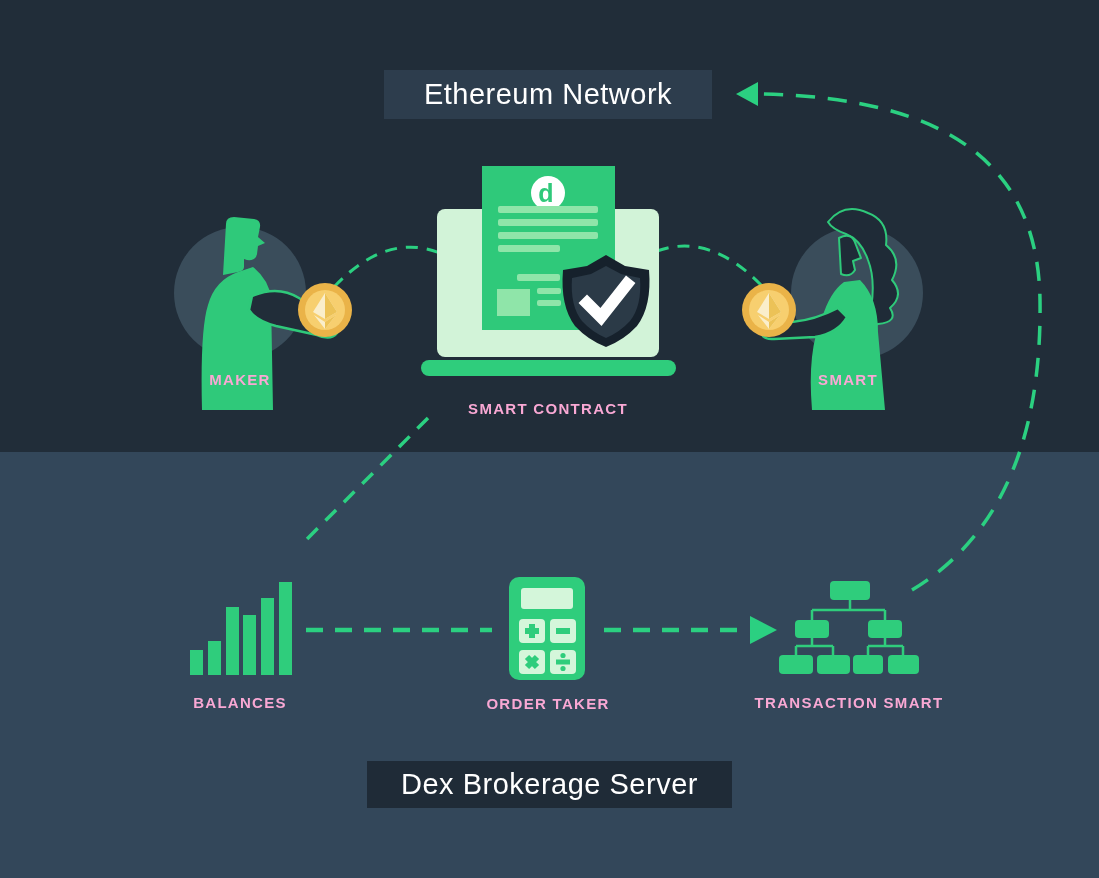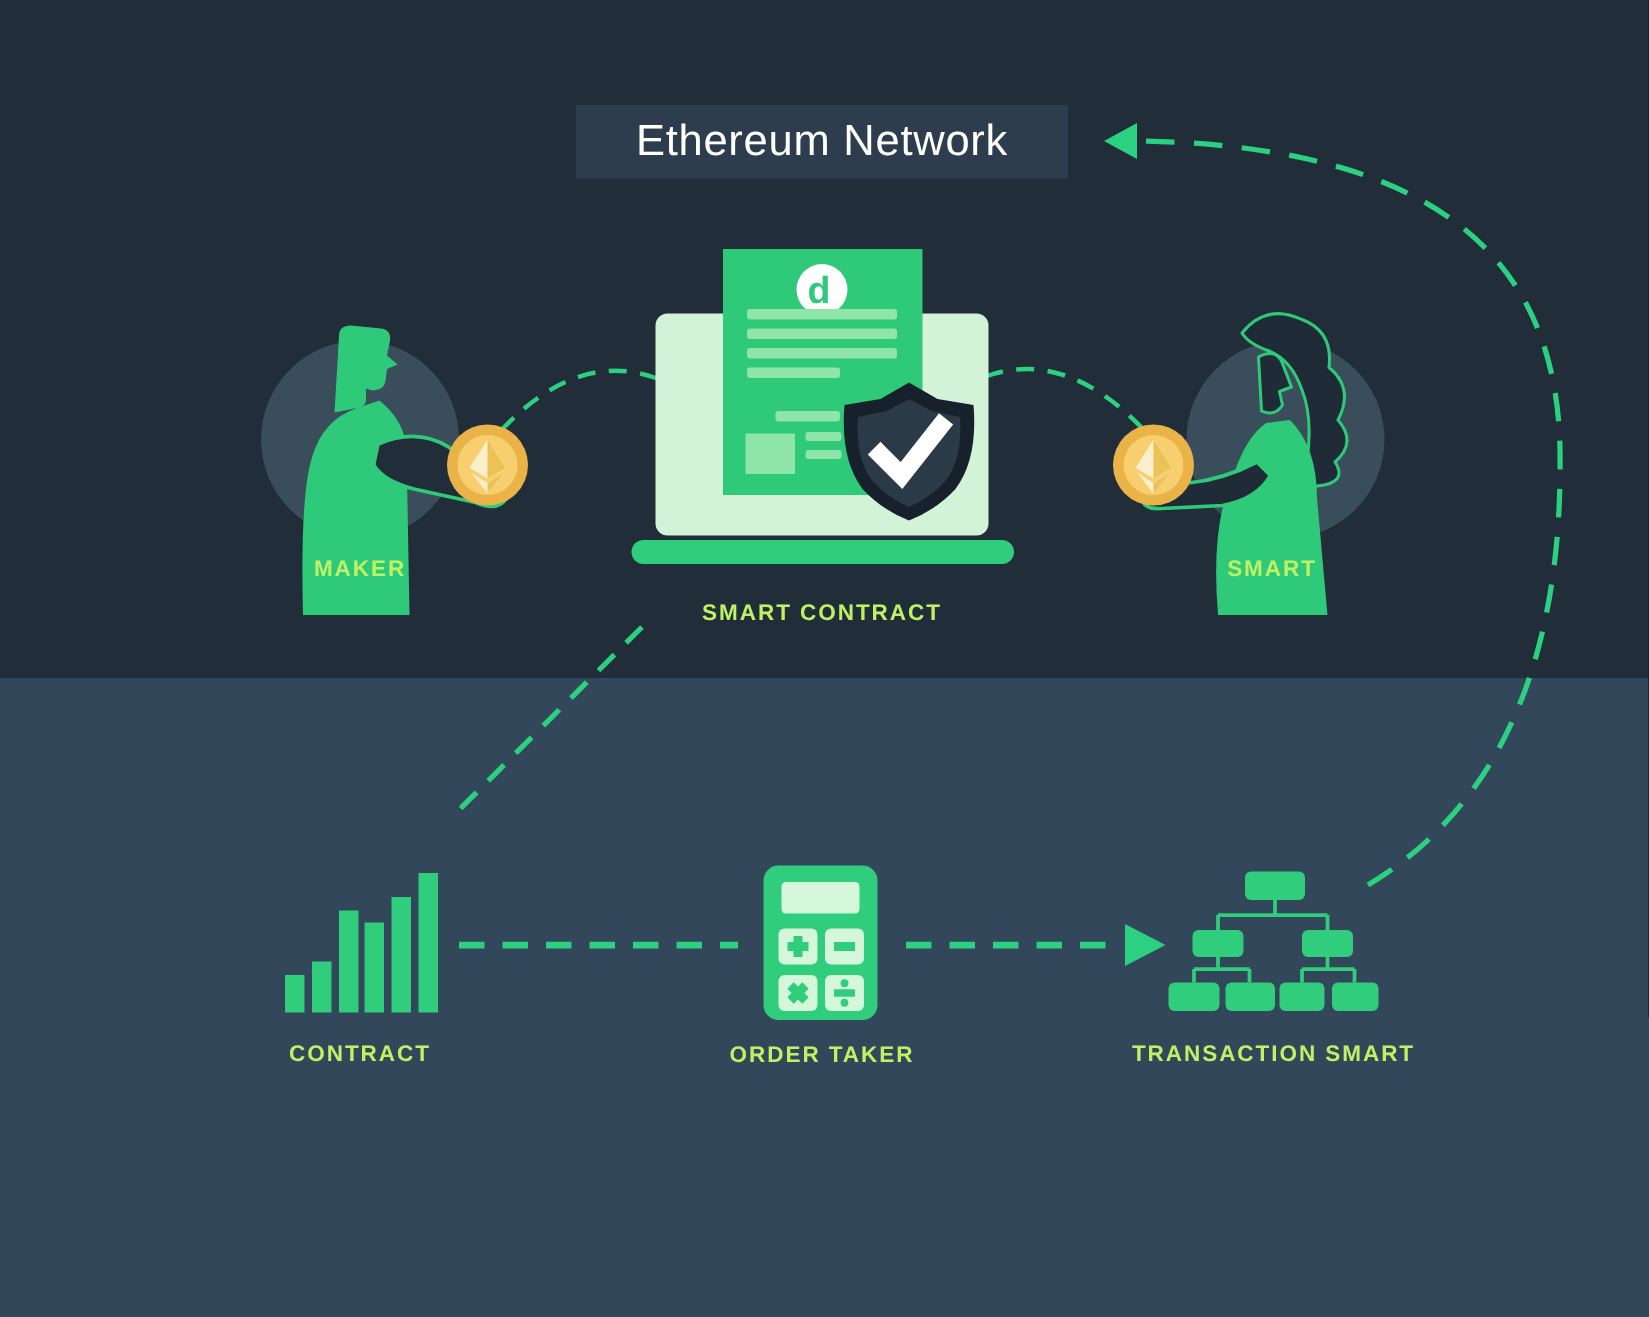--- a/index.html
+++ b/index.html
@@ -11,21 +11,21 @@
   .section-top{position:absolute;left:0;top:0;width:1099px;height:452px;background:#212d39;}
   .section-bottom{position:absolute;left:0;top:452px;width:1099px;height:426px;background:#33475a;}
   .banner{
     position:absolute;display:flex;align-items:center;justify-content:center;
     color:#ffffff;font-size:29px;font-weight:400;letter-spacing:.5px;
   }
   .banner-network{left:384px;top:70px;width:328px;height:49px;background:#2d3d4d;}
   .banner-server{left:367px;top:761px;width:365px;height:47px;background:#1f2b37;}
   .node-label{
     position:absolute;transform:translateX(-50%);
-    color:#bef264;font-size:15px;font-weight:700;letter-spacing:1.3px;white-space:nowrap;
+    color:#f9a8d4;font-size:15px;font-weight:700;letter-spacing:1.3px;white-space:nowrap;
   }
   svg{position:absolute;display:block;}
   .connectors{left:0;top:0;pointer-events:none;}
 </style>
 </head>
 <body>
 
 <div class="canvas">
 
   <div class="section-top"></div>
@@ -108,21 +108,21 @@
   <div class="node-label" style="left:548px;top:400px;text-align:right;">SMART CONTRACT</div>
 
   <svg style="left:185px;top:575px;" width="115" height="105" viewBox="0 0 115 105">
     <rect x="5" y="75" width="13" height="25" fill="#2fcd7c"></rect>
     <rect x="23" y="66" width="13" height="34" fill="#2fcd7c"></rect>
     <rect x="41" y="32" width="13" height="68" fill="#2fcd7c"></rect>
     <rect x="58" y="40" width="13" height="60" fill="#2fcd7c"></rect>
     <rect x="76" y="23" width="13" height="77" fill="#2fcd7c"></rect>
     <rect x="94" y="7" width="13" height="93" fill="#2fcd7c"></rect>
   </svg>
-  <div class="node-label" style="left:240px;top:694px;">CONTRACT</div>
+  <div class="node-label" style="left:240px;top:694px;">BALANCES</div>
 
   <svg style="left:507px;top:575px;" width="82" height="108" viewBox="0 0 82 108">
     <rect x="2" y="2" width="76" height="103" rx="10" fill="#2fcd7c"></rect>
     <rect x="14" y="13" width="52" height="21" rx="3" fill="#d4f6da"></rect>
     <rect x="12" y="44" width="26" height="24" rx="4" fill="#d4f6da"></rect>
     <rect x="43" y="44" width="26" height="24" rx="4" fill="#d4f6da"></rect>
     <rect x="12" y="75" width="26" height="24" rx="4" fill="#d4f6da"></rect>
     <rect x="43" y="75" width="26" height="24" rx="4" fill="#d4f6da"></rect>
     <path d="M 25 49 V 63 M 18 56 H 32" stroke="#2fcd7c" stroke-width="6"></path>
     <path d="M 49 56 H 63" stroke="#2fcd7c" stroke-width="6"></path>
@@ -142,14 +142,17 @@
     <rect x="60" y="6" width="40" height="19" rx="4" fill="#2fcd7c"></rect>
     <rect x="25" y="45" width="34" height="18" rx="4" fill="#2fcd7c"></rect>
     <rect x="98" y="45" width="34" height="18" rx="4" fill="#2fcd7c"></rect>
     <rect x="9" y="80" width="34" height="19" rx="4" fill="#2fcd7c"></rect>
     <rect x="47" y="80" width="33" height="19" rx="4" fill="#2fcd7c"></rect>
     <rect x="83" y="80" width="30" height="19" rx="4" fill="#2fcd7c"></rect>
     <rect x="118" y="80" width="31" height="19" rx="4" fill="#2fcd7c"></rect>
   </svg>
   <div class="node-label" style="left:849px;top:694px;">TRANSACTION SMART</div>
 
+  <div class="banner banner-server">
+    <span>Dex Brokerage Server</span>
+  </div>
 
 </div>
 
 </body></html>

